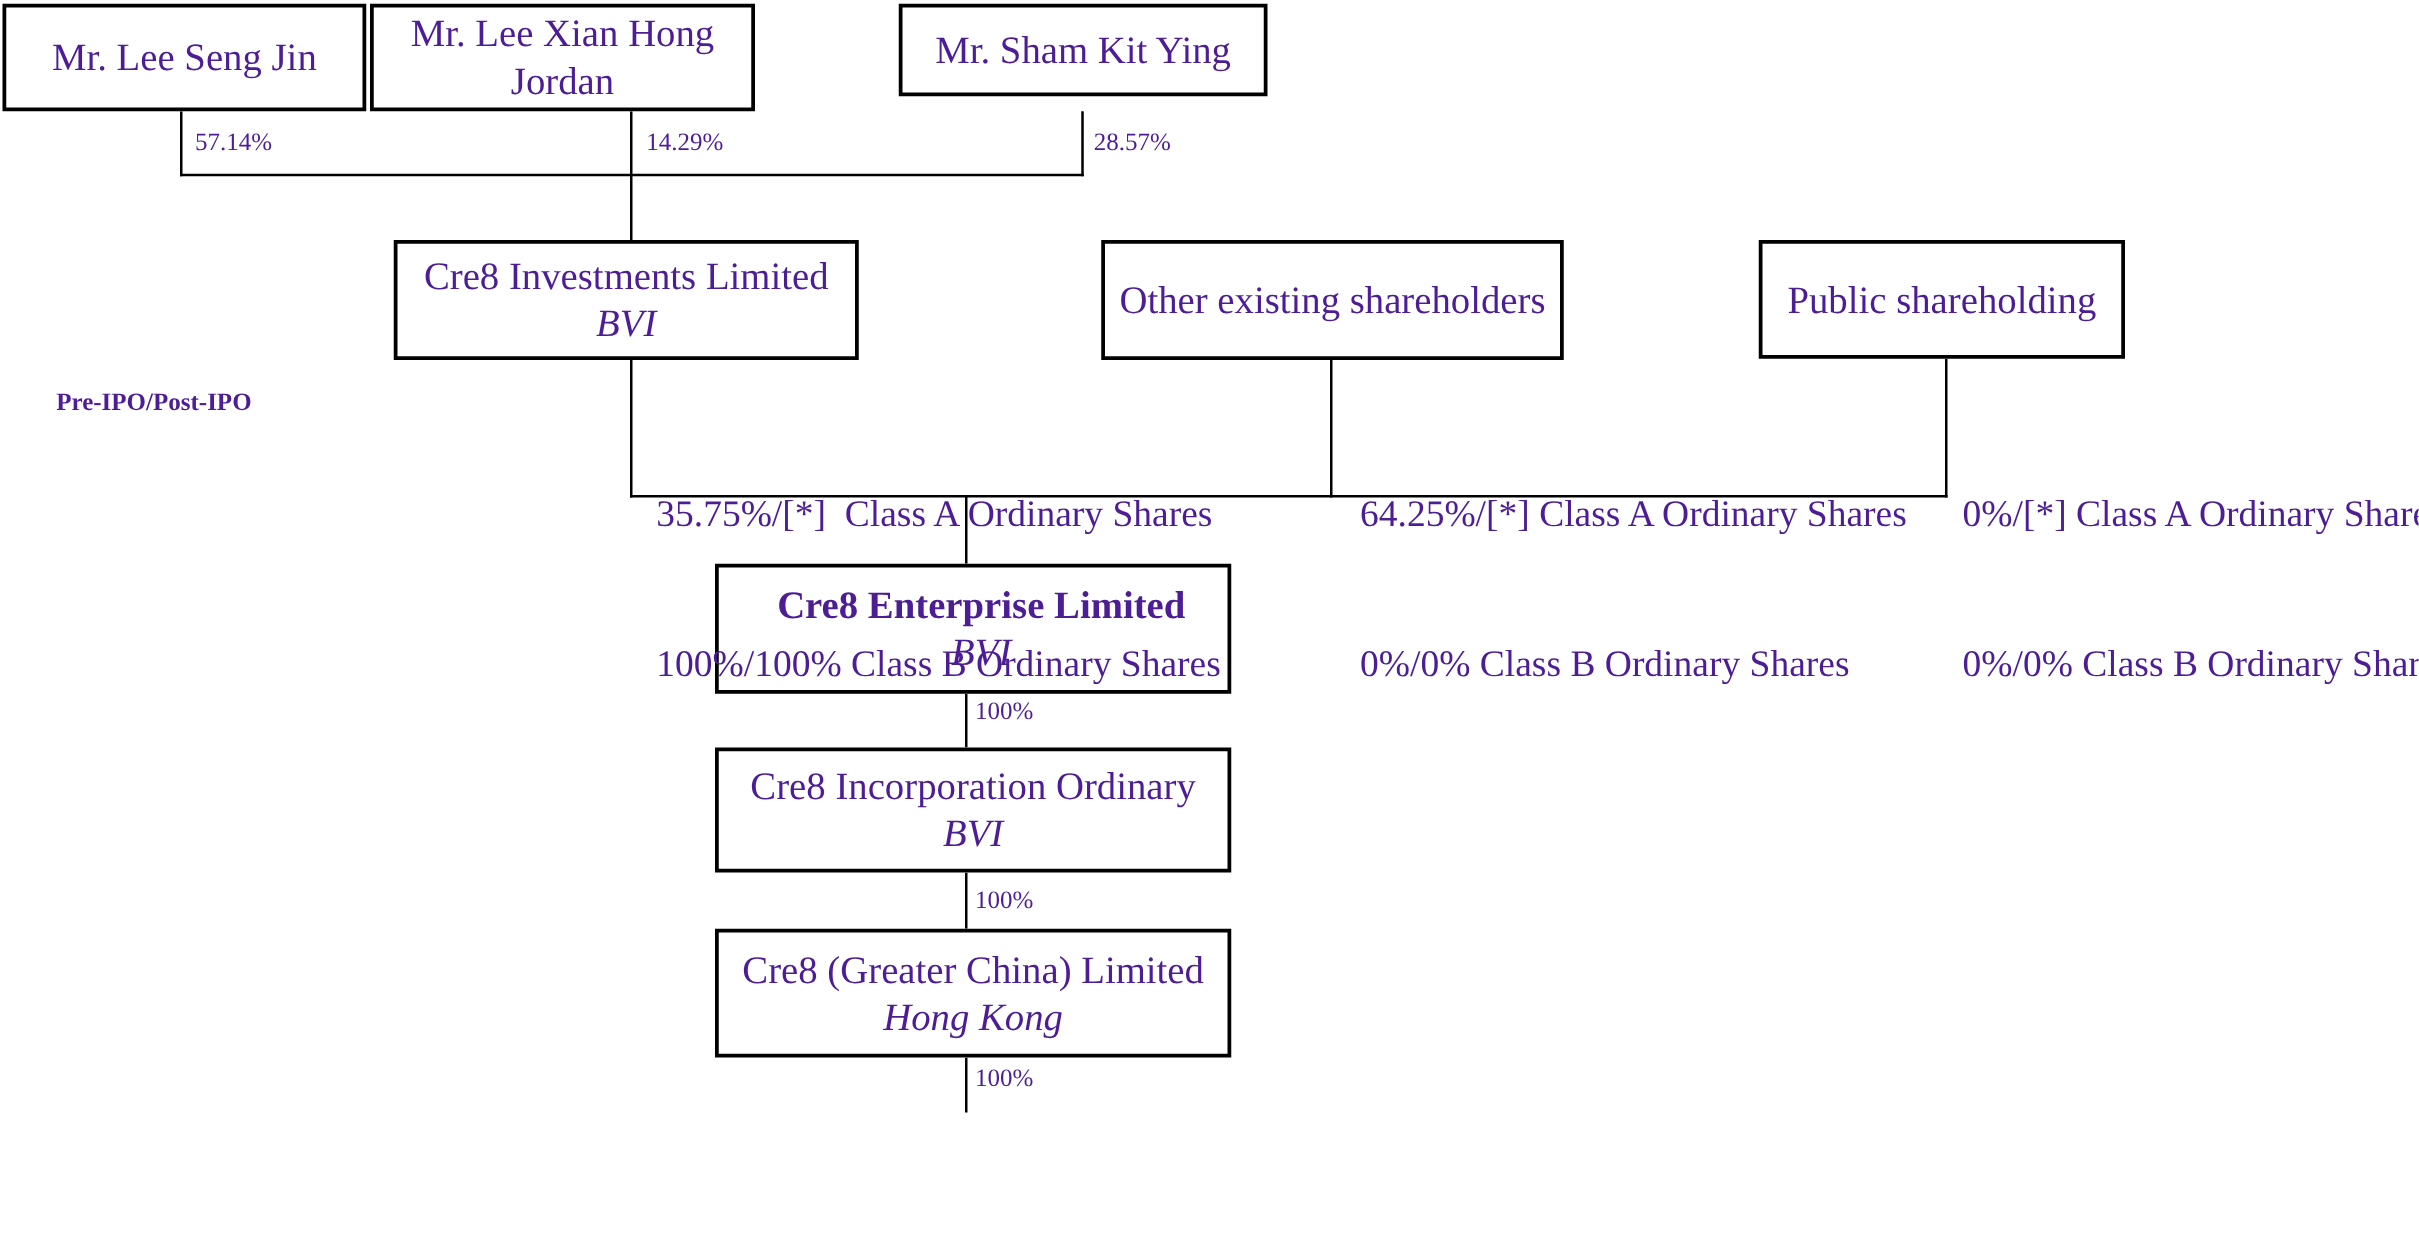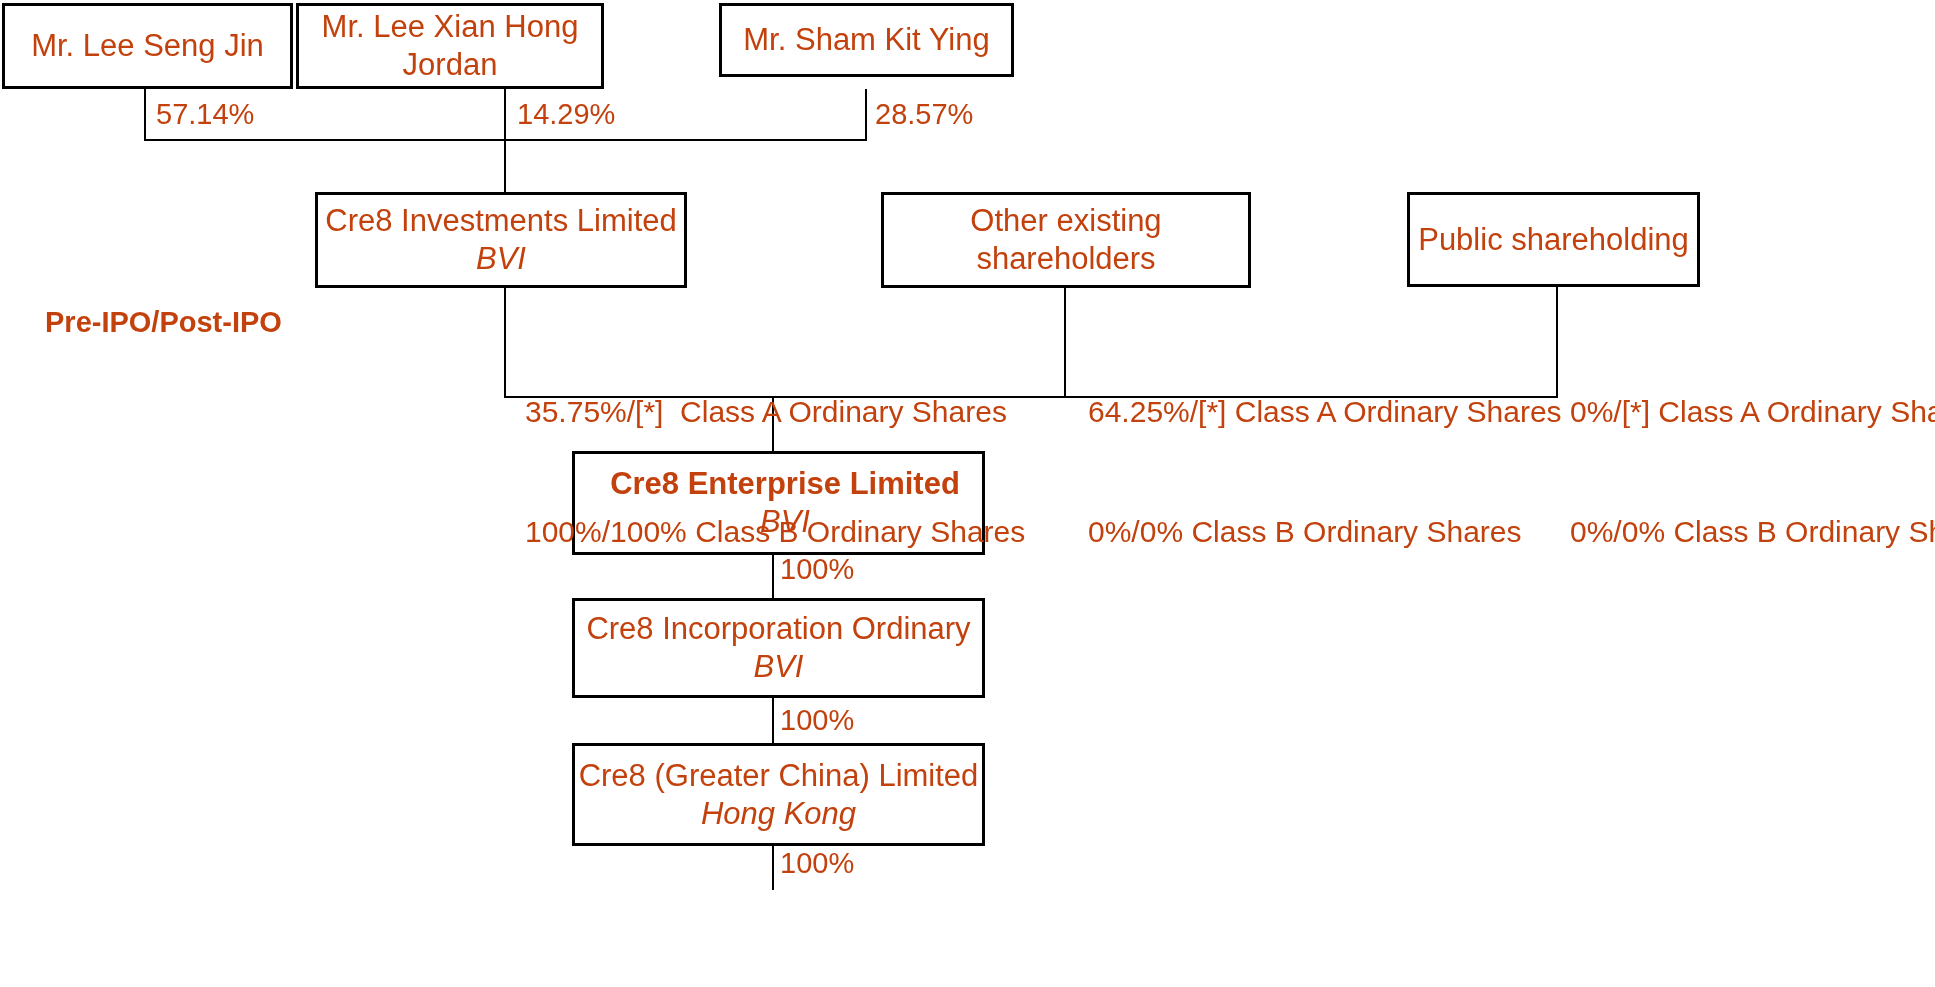--- a/index.html
+++ b/index.html
@@ -5,22 +5,22 @@
   html, body {
     margin: 0;
     padding: 0;
     background: #ffffff;
   }
   #canvas {
     position: relative;
     width: 1935px;
     height: 987px;
     background: #ffffff;
-    font-family: Liberation Sans, sans-serif;
-    color: #c2410c;
+    font-family: Liberation Serif, serif;
+    color: #4c1d95;
     overflow: hidden;
   }
   .node {
     position: absolute;
     box-sizing: border-box;
     border: 3px solid #000000;
     background: #ffffff;
     display: flex;
     flex-direction: column;
     align-items: center;
@@ -32,21 +32,21 @@
   }
   .node .jurisdiction { font-style: italic; }
   .node.bold-title .title { font-weight: bold; }
   .line {
     position: absolute;
     background: #000000;
     z-index: 1;
   }
   .lbl {
     position: absolute;
-    font-size: 29px;
+    font-size: 20px;
     line-height: 34px;
     white-space: pre;
     z-index: 3;
     text-align: right;
   }
   .lbl.bold { font-weight: bold; }
   .share-col {
     position: absolute;
     font-size: 30px;
     line-height: 40px;

